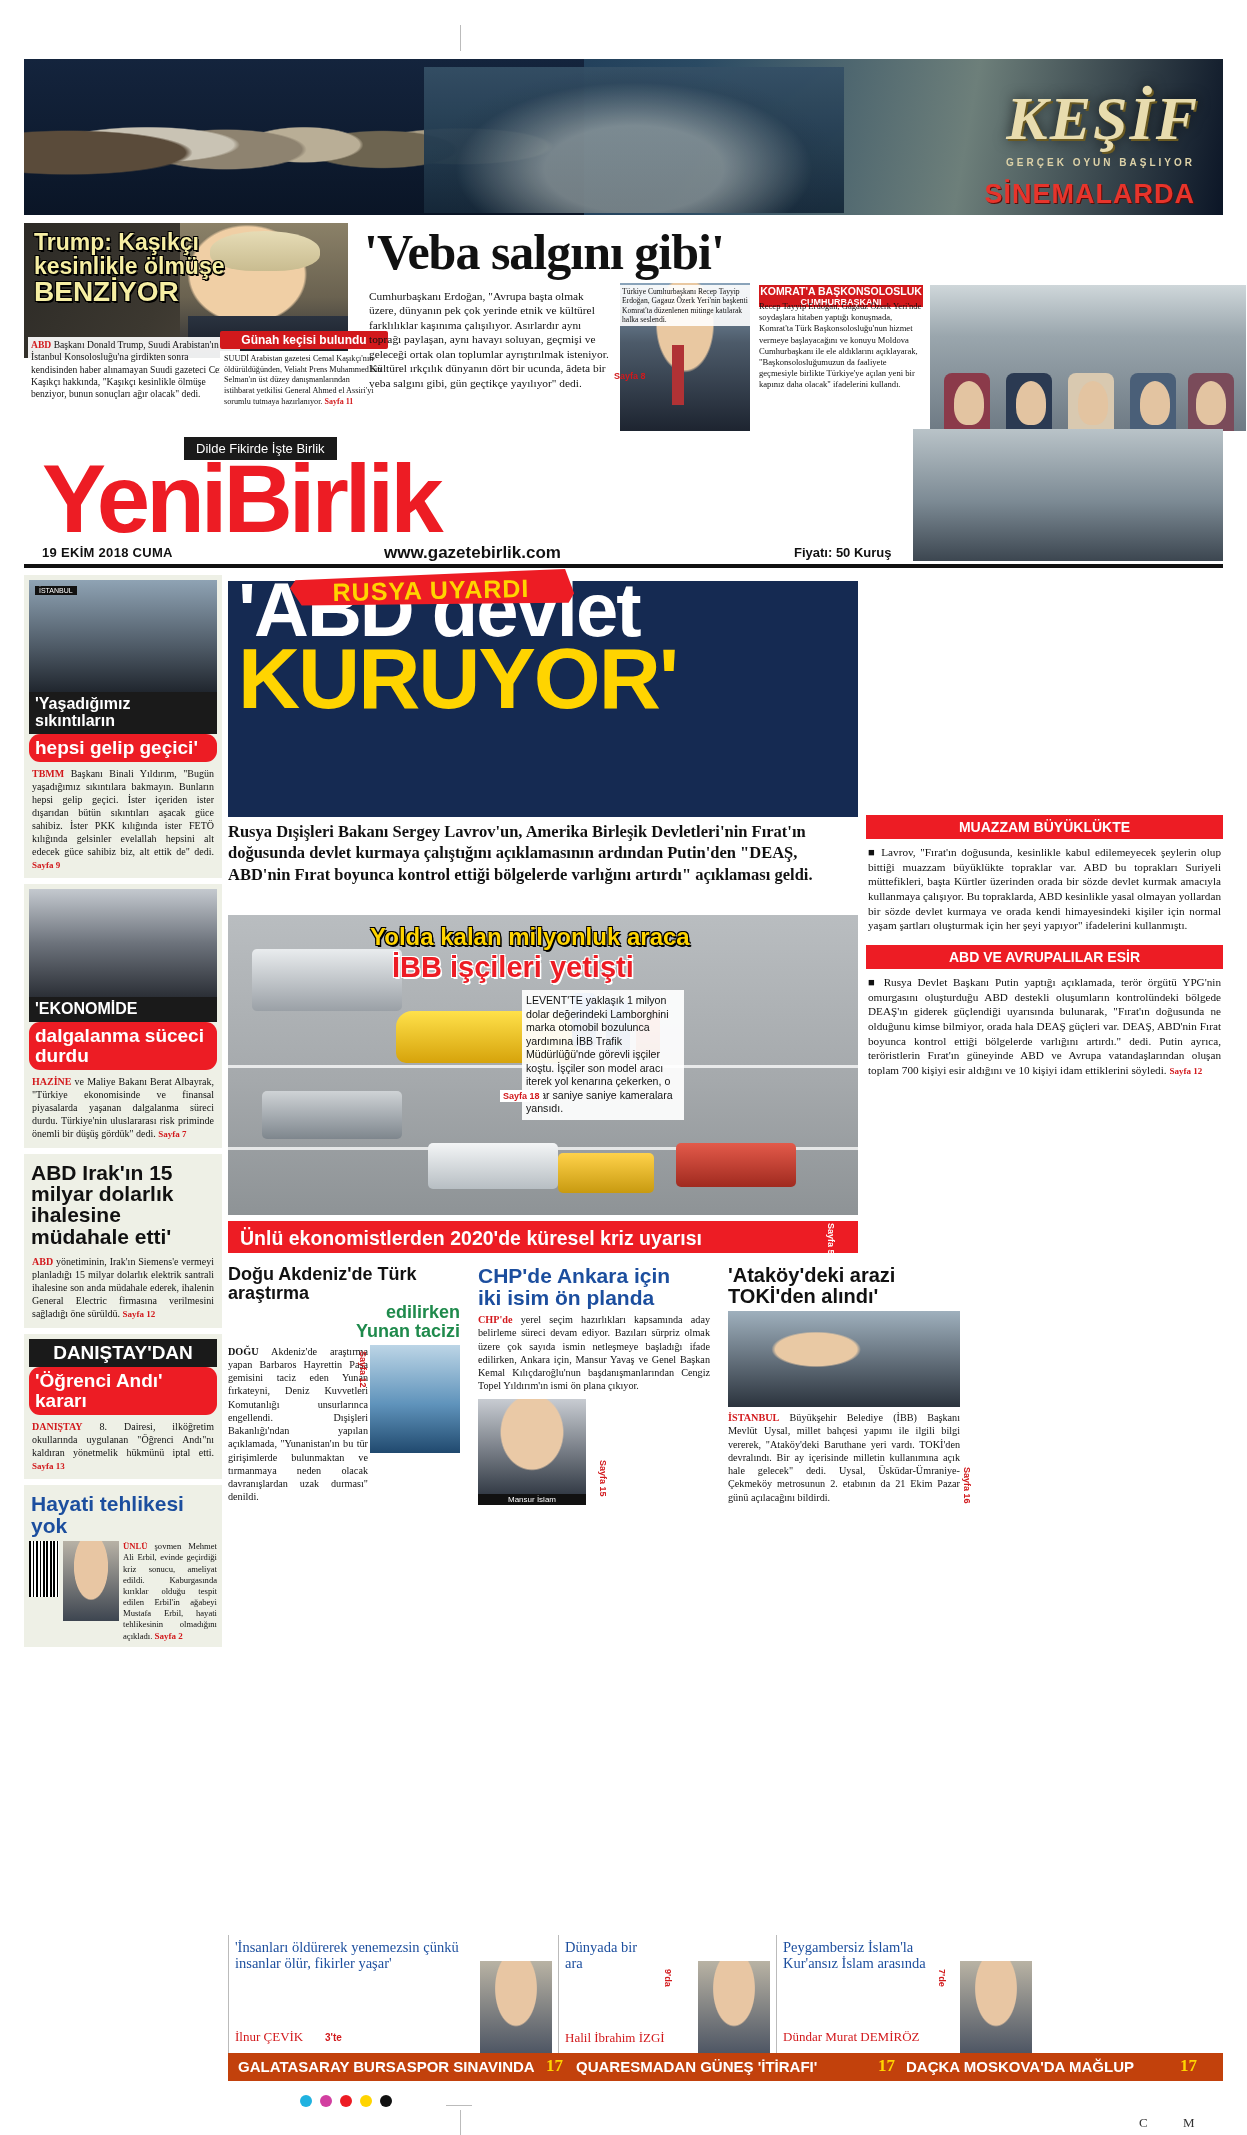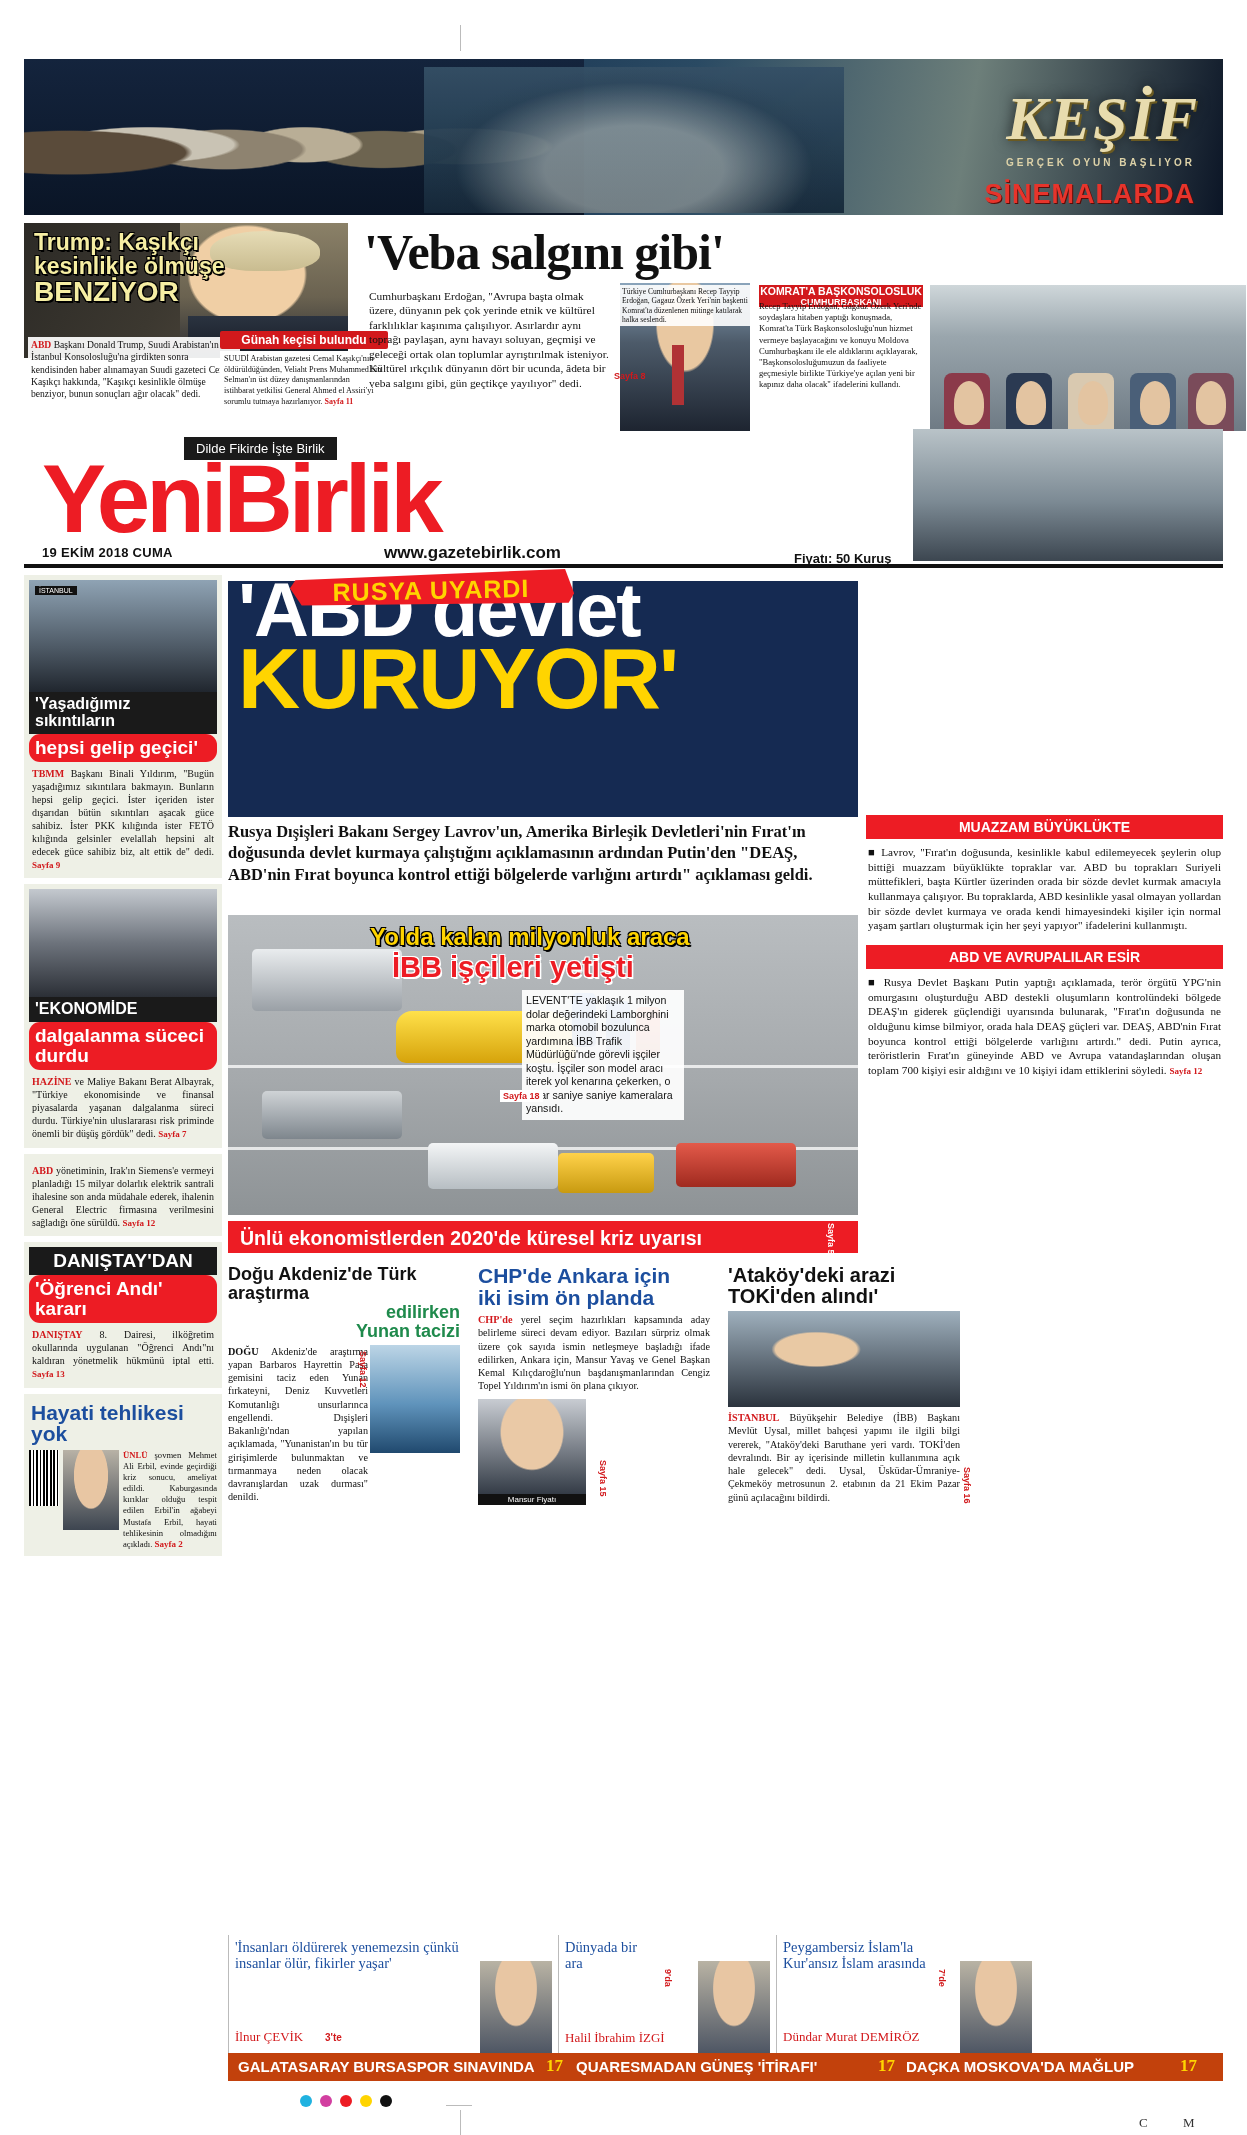--- a/index.html
+++ b/index.html
@@ -103,21 +103,21 @@
   
   .masthead { position: absolute; left: 24px; top: 420px; width: 1199px; height: 128px; background: #fff; }
   .slogan { position: absolute; left: 160px; top: 2px; background: #1a1a1a; color: #fff; font-size: 13px;
      padding: 4px 12px; font-weight: normal; }
   .logo { position: absolute; left: 18px; top: 16px; font-family: "Liberation Sans", sans-serif;
      font-size: 96px; font-weight: bold; color: #ed1c24; letter-spacing: -4px; line-height: 1; }
   .mh-photo { position: absolute; right: 0px; top: -6px; width: 310px; height: 132px;
      background: linear-gradient(180deg,#b9c3c8 0%, #7c8a94 55%, #3c4650 100%); }
   .mh-dateline { position: absolute; left: 18px; top: 110px; font-size: 13px; font-weight: bold; color: #111; letter-spacing:.3px;}
   .mh-url { position: absolute; left: 360px; top: 108px; font-size: 17px; font-weight: bold; color: #111; }
-  .mh-price { position: absolute; left: 770px; top: 116px; font-size: 13px; font-weight: bold; color: #111; }
+  .mh-price { position: absolute; left: 770px; top: 110px; font-size: 13px; font-weight: bold; color: #111; }
   .mh-rule { position: absolute; left: 24px; top: 549px; width: 1199px; height: 4px; background: #111; }
 
   
   .leftcol { position: absolute; left: 24px; top: 560px; width: 198px; }
   .lc-card { background: #eef0e6; margin-bottom: 6px; padding: 5px; }
   .lc-photo { width: 100%; height: 112px; background: linear-gradient(180deg,#8fa3b4 0%,#4e5a66 60%,#20262e 100%); position:relative; overflow:hidden;}
   .lc-photo.p2 { background: linear-gradient(180deg,#c4c9cf 0%,#6d737c 50%,#2b2f36 100%); height: 108px;}
   .lc-tagdark { background: #1a1a1a; color: #fff; font-size: 16px; font-weight: bold; padding: 4px 6px; line-height: 1.05; }
   .lc-tagred { background: #ed1c24; color: #fff; font-size: 19px; font-weight: bold; padding: 4px 6px; line-height: 1.05; border-radius: 11px; }
   .lc-body { font-family: "Liberation Serif", serif; font-size: 10px; line-height: 1.3; color: #111; padding: 5px 3px 2px; text-align: justify;}
@@ -301,20 +301,21 @@
       <div class="lc-tagdark">'EKONOMİDE</div>
       <div class="lc-tagred">dalgalanma süceci durdu</div>
       <div class="lc-body">
         <b>HAZİNE</b>
         <span>ve Maliye Bakanı Berat Albayrak, "Türkiye ekonomisinde ve finansal piyasalarda yaşanan dalgalanma süreci durdu. Türkiye'nin uluslararası risk priminde önemli bir düşüş gördük" dedi.</span>
         <span class="sayfa-tag">Sayfa 7</span>
       </div>
     </div>
 
     <div class="lc-card">
+      <div class="lc-head">ABD Irak'ın 15 milyar dolarlık ihalesine müdahale etti'</div>
       <div class="lc-body">
         <b>ABD</b>
         <span>yönetiminin, Irak'ın Siemens'e vermeyi planladığı 15 milyar dolarlık elektrik santrali ihalesine son anda müdahale ederek, ihalenin General Electric firmasına verilmesini sağladığı öne sürüldü.</span>
         <span class="sayfa-tag">Sayfa 12</span>
       </div>
     </div>
 
     <div class="lc-card">
       <div class="lc-tagdark" style="text-align:center;font-size:19px;">DANIŞTAY'DAN</div>
       <div class="lc-tagred">'Öğrenci Andı' kararı</div>
@@ -404,21 +405,21 @@
 
     <div class="b3-col" style="left:250px;width:232px;">
       <div class="b3-head" style="color:#1c4e9e;font-size:21px;">CHP'de Ankara için</div>
       <div class="b3-head" style="color:#1c4e9e;font-size:21px;">iki isim ön planda</div>
       <div style="position:relative;margin-top:4px;">
         <div class="b3-body">
           <b style="color:#d2191c;">CHP'de</b>
           <span>yerel seçim hazırlıkları kapsamında aday belirleme süreci devam ediyor. Bazıları sürpriz olmak üzere çok sayıda ismin netleşmeye başladığı ifade edilirken, Ankara için, Mansur Yavaş ve Genel Başkan Kemal Kılıçdaroğlu'nun başdanışmanlarından Cengiz Topel Yıldırım'ın ismi ön plana çıkıyor.</span>
         </div>
         <div style="position:absolute;left:0;bottom:-104px;width:108px;height:98px;background:radial-gradient(ellipse at 50% 34%,#eac9a6 0 40%,transparent 42%),linear-gradient(180deg,#c8ccd2,#2f3742);"></div>
-        <div style="position:absolute;left:0;bottom:-112px;width:108px;background:#111;color:#fff;font-size:8px;text-align:center;padding:1px 0;">Mansur Fiyatı</div>
+        <div style="position:absolute;left:0;bottom:-112px;width:108px;background:#111;color:#fff;font-size:8px;text-align:center;padding:1px 0;">Mansur İslam</div>
         <span class="vert-sayfa" style="left:120px;bottom:-104px;">Sayfa 15</span>
       </div>
     </div>
 
     <div class="b3-col" style="left:500px;width:232px;">
       <div class="b3-head" style="font-size:20px;">'Ataköy'deki arazi</div>
       <div class="b3-head" style="font-size:20px;">TOKİ'den alındı'</div>
       <div style="position:relative;margin-top:4px;">
         <div class="b3-photo" style="width:100%;height:96px;background:radial-gradient(ellipse at 38% 40%,#e9c9a4 0 20%,transparent 22%),linear-gradient(180deg,#9fb0bd,#2b333d);"></div>
         <div class="b3-body" style="margin-top:4px;">

